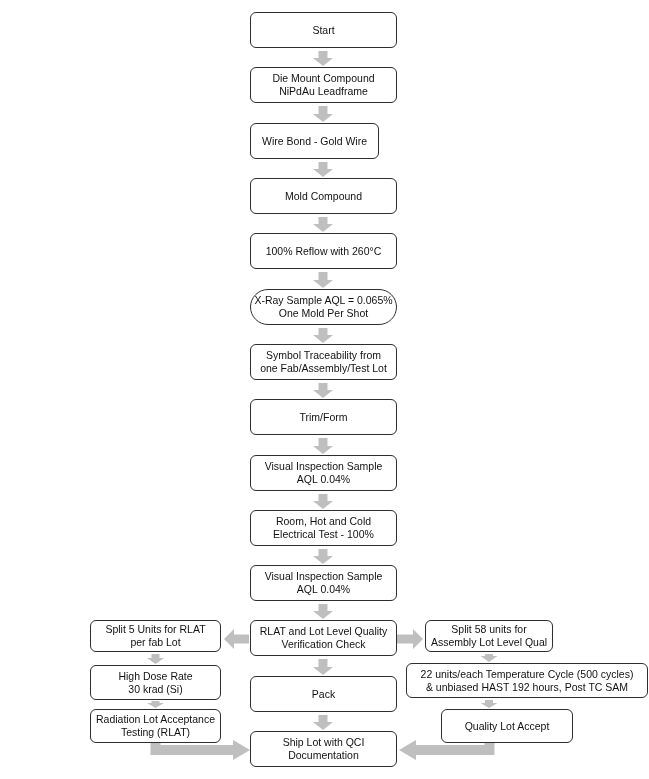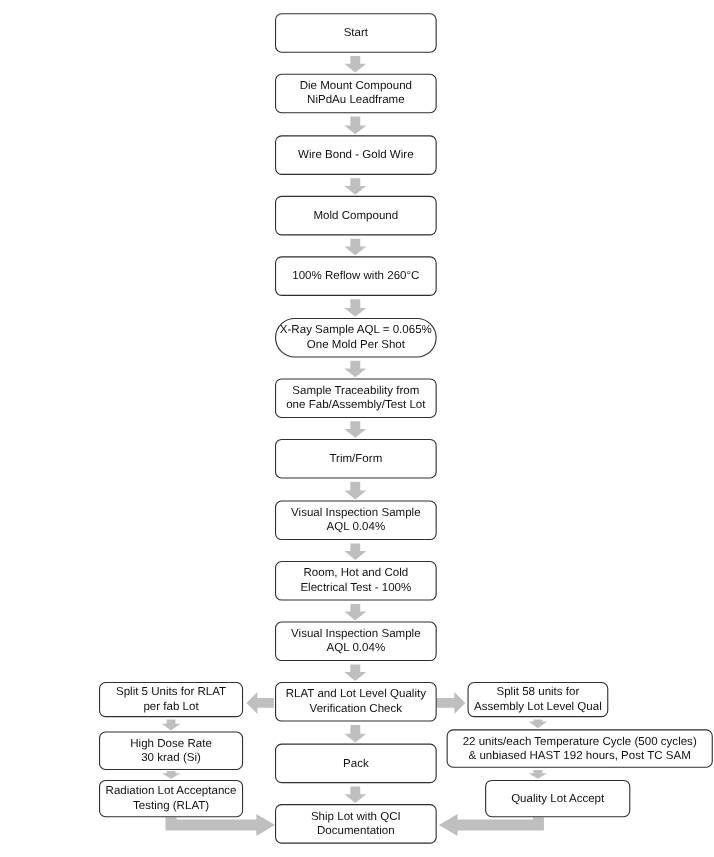--- a/index.html
+++ b/index.html
@@ -64,26 +64,26 @@
     <path class="arrow" d="M485,654 H493 V656 H497.5 L489,662 L480.5,656 H485 Z"></path>
     <path class="arrow" d="M485,700 H493 V703 H497.5 L489,708 L480.5,703 H485 Z"></path>
 
     <path class="arrow" d="M150.5,743 L160.5,743 L160.5,745 L233,745 L233,740 L250,750 L233,760 L233,755 L150.5,755 Z"></path>
     <path class="arrow" d="M494.5,743 L484.5,743 L484.5,745 L416,745 L416,740 L399,750 L416,760 L416,755 L494.5,755 Z"></path>
   </svg>
 
   <div class="node" style="left:250px; top:12px;  width:147px; height:36px;">Start</div>
   <div class="node" style="left:250px; top:67px;  width:147px; height:36px;">Die Mount Compound
 NiPdAu Leadframe</div>
-  <div class="node" style="left:250px; top:123px; width:147px; height:36px;">Wire Bond - Gold Wire</div>
+  <div class="node" style="left:250px; top:123px; width:129px; height:36px;">Wire Bond - Gold Wire</div>
   <div class="node" style="left:250px; top:178px; width:147px; height:36px;">Mold Compound</div>
   <div class="node" style="left:250px; top:233px; width:147px; height:36px;">100% Reflow with 260°C</div>
   <div class="node" style="left:250px; top:289px; width:147px; height:36px;border-radius:18px;">X-Ray Sample AQL = 0.065%
 One Mold Per Shot</div>
-  <div class="node" style="left:250px; top:344px; width:147px; height:36px;">Sample Traceability from
+  <div class="node" style="left:250px; top:344px; width:147px; height:36px;">Symbol Traceability from
 one Fab/Assembly/Test Lot</div>
   <div class="node" style="left:250px; top:399px; width:147px; height:36px;">Trim/Form</div>
   <div class="node" style="left:250px; top:455px; width:147px; height:36px;">Visual Inspection Sample
 AQL 0.04%</div>
   <div class="node" style="left:250px; top:510px; width:147px; height:36px;">Room, Hot and Cold
 Electrical Test - 100%</div>
   <div class="node" style="left:250px; top:565px; width:147px; height:36px;">Visual Inspection Sample
 AQL 0.04%</div>
   <div class="node" style="left:250px; top:620px; width:147px; height:36px;">RLAT and Lot Level Quality
 Verification Check</div>

